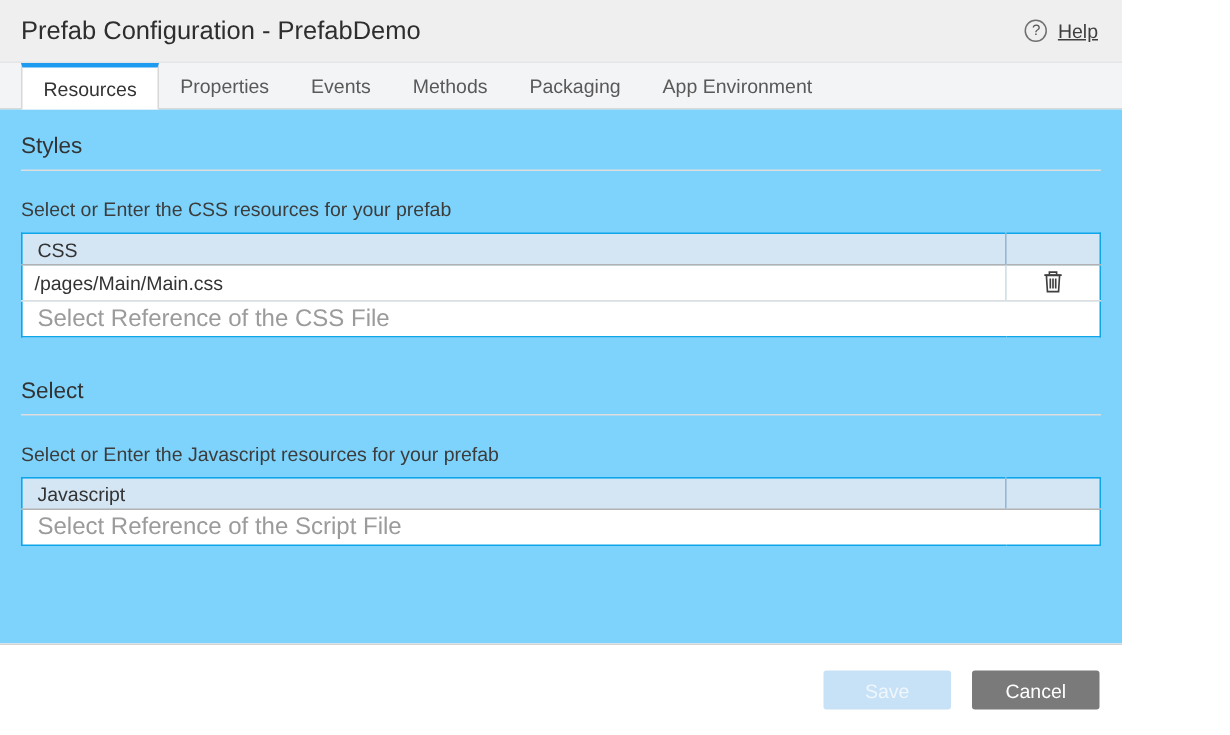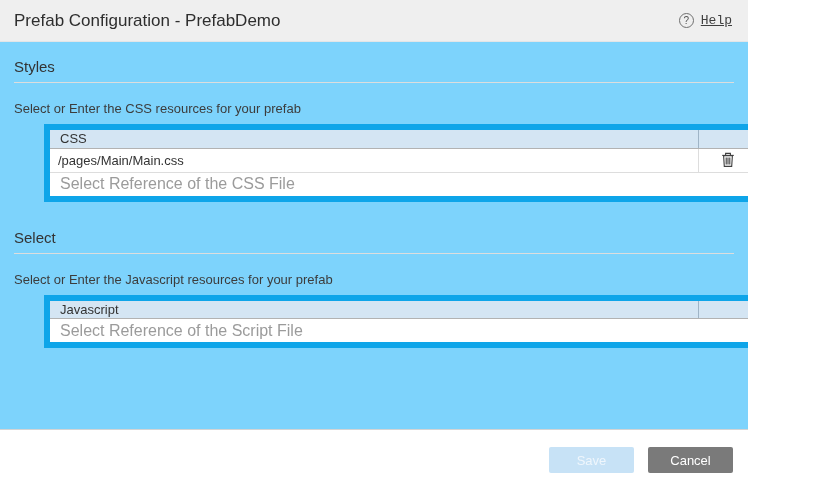--- a/index.html
+++ b/index.html
@@ -17,21 +17,21 @@
     background: #efefef; border-bottom: 1px solid #e3e5e7;
     display: flex; align-items: center; justify-content: space-between;
     padding: 0 16px 0 14px;
   }
   .titlebar h1 { font-size: 17px; font-weight: 400; color: #2e2e2e; }
   .help { display: flex; align-items: center; gap: 7px; cursor: pointer; }
   .help-icon {
     width: 15px; height: 15px; border: 1px solid #6f6f6f; border-radius: 50%;
     color: #555; font-size: 10px; line-height: 13px; text-align: center; display: inline-block;
   }
-  .help-link { font-size: 13px; color: #3f3f3f; text-decoration: underline; font-family: Liberation Mono, monospace; }
+  .help-link { font-size: 13px; color: #3f3f3f; text-decoration: underline; }
 
   
   .tabbar {
     flex: 0 0 31px; height: 31px;
     background: #f3f4f6; border-bottom: 1px solid #d8d8d8;
     display: flex; align-items: stretch; padding-left: 14px;
   }
   .tab {
     padding: 0 14px; font-size: 13px; color: #595959;
     display: flex; align-items: center; cursor: pointer; position: relative;
@@ -45,21 +45,21 @@
 
   
   .content { flex: 1 1 auto; padding: 16px 14px 0 14px; background: #7dd3fc; overflow: hidden; }
   .section-heading {
     font-size: 15px; font-weight: 400; color: #333;
     padding: 0 0 7px 0; border-bottom: 1px solid #ddd;
   }
   .section-desc { font-size: 13px; color: #3c3c3c; margin: 18px 0 8px 0; }
   .section + .section { margin-top: 27px; }
 
-  table.res-table { width: 100%; border-collapse: collapse; border: 6px solid #0ea5e9; margin-left: 30px; }
+  table.res-table { width: 100%; border-collapse: collapse; border: 1px solid #0ea5e9; }
   .res-table thead th {
     background: #d4e5f3; font-weight: 400; text-align: left;
     font-size: 13px; color: #333; height: 21px; padding: 0 10px;
     border-bottom: 1px solid #b2b2b2;
   }
   .res-table th.action-col { width: 63px; border-left: 1px solid #9fb4c6; }
   .res-table tbody td {
     font-size: 13px; color: #333; height: 24px; padding: 0 8px;
     border-bottom: 1px solid #ddd; background: #fff;
   }
@@ -93,20 +93,28 @@
 <div class="app">
 
   <header class="titlebar">
     <h1>Prefab Configuration - PrefabDemo</h1>
     <div class="help">
       <span class="help-icon">?</span>
       <a class="help-link">Help</a>
     </div>
   </header>
 
+  <nav class="tabbar">
+    <div class="tab active">Resources</div>
+    <div class="tab">Properties</div>
+    <div class="tab">Events</div>
+    <div class="tab">Methods</div>
+    <div class="tab">Packaging</div>
+    <div class="tab">App Environment</div>
+  </nav>
 
   <main class="content">
 
     <section class="section">
       <h2 class="section-heading">Styles</h2>
       <p class="section-desc">Select or Enter the CSS resources for your prefab</p>
       <table class="res-table">
         <thead>
           <tr>
             <th>CSS</th>

